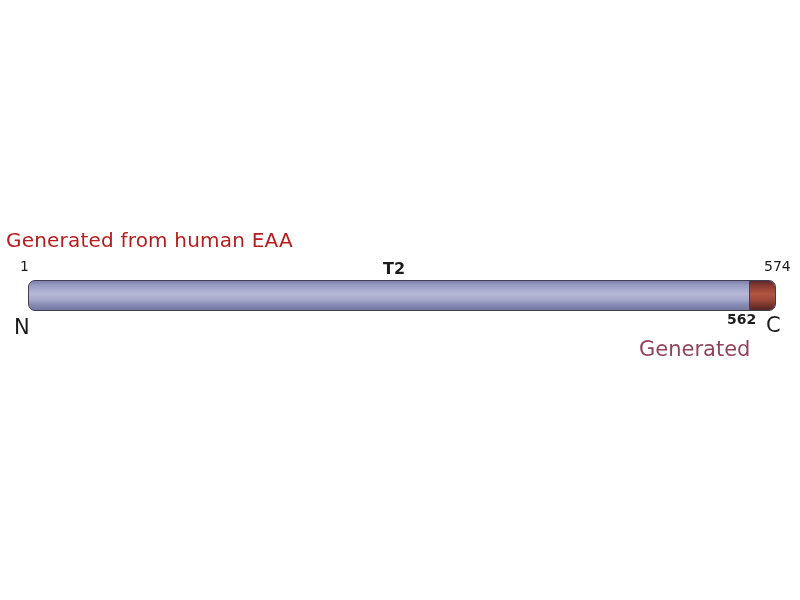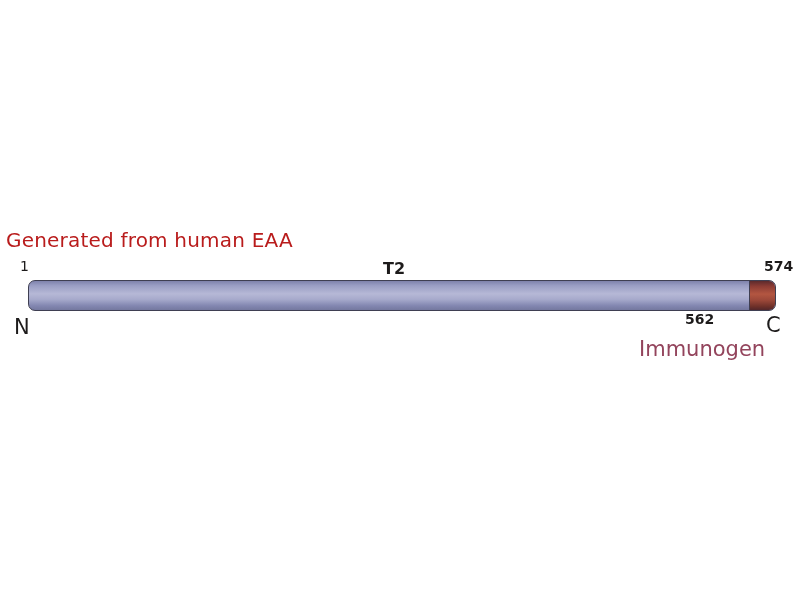--- a/index.html
+++ b/index.html
@@ -86,24 +86,24 @@
   .lbl-mid {
     left: 383px;
     top: 259px;
     font-size: 16px;
     font-weight: 600;
   }
   .lbl-end {
     left: 764px;
     top: 258px;
     font-size: 14px;
-    font-weight: 700;
+    font-weight: 400;
   }
   .lbl-imm-start {
-    left: 685px;
+    left: 727px;
     top: 311px;
     font-size: 14px;
     font-weight: 600;
     text-align: center;
   }
 
   
   .term {
     position: absolute;
     font-size: 21px;
@@ -140,15 +140,15 @@
       <div class="bar-immunogen"></div>
     </div>
   </div>
 
   <div class="lbl lbl-imm-start">562</div>
 
   <div class="term term-n">N</div>
 
   <div class="term term-c">C</div>
 
-  <div class="immunogen-caption">Immunogen</div>
+  <div class="immunogen-caption">Generated</div>
 
 </div>
 
 </body></html>

